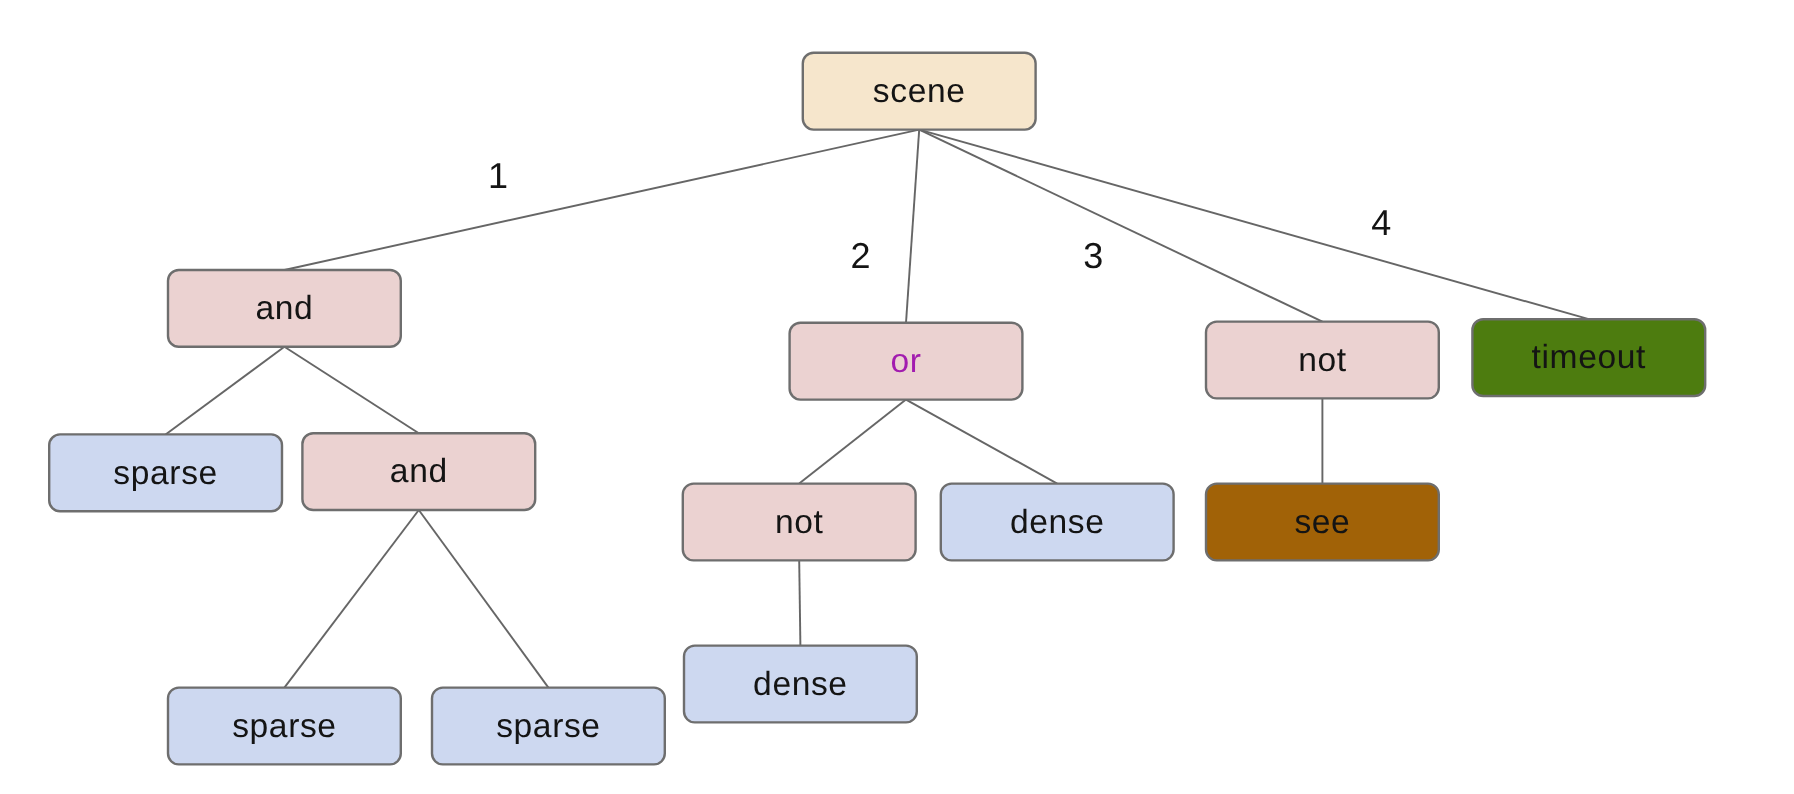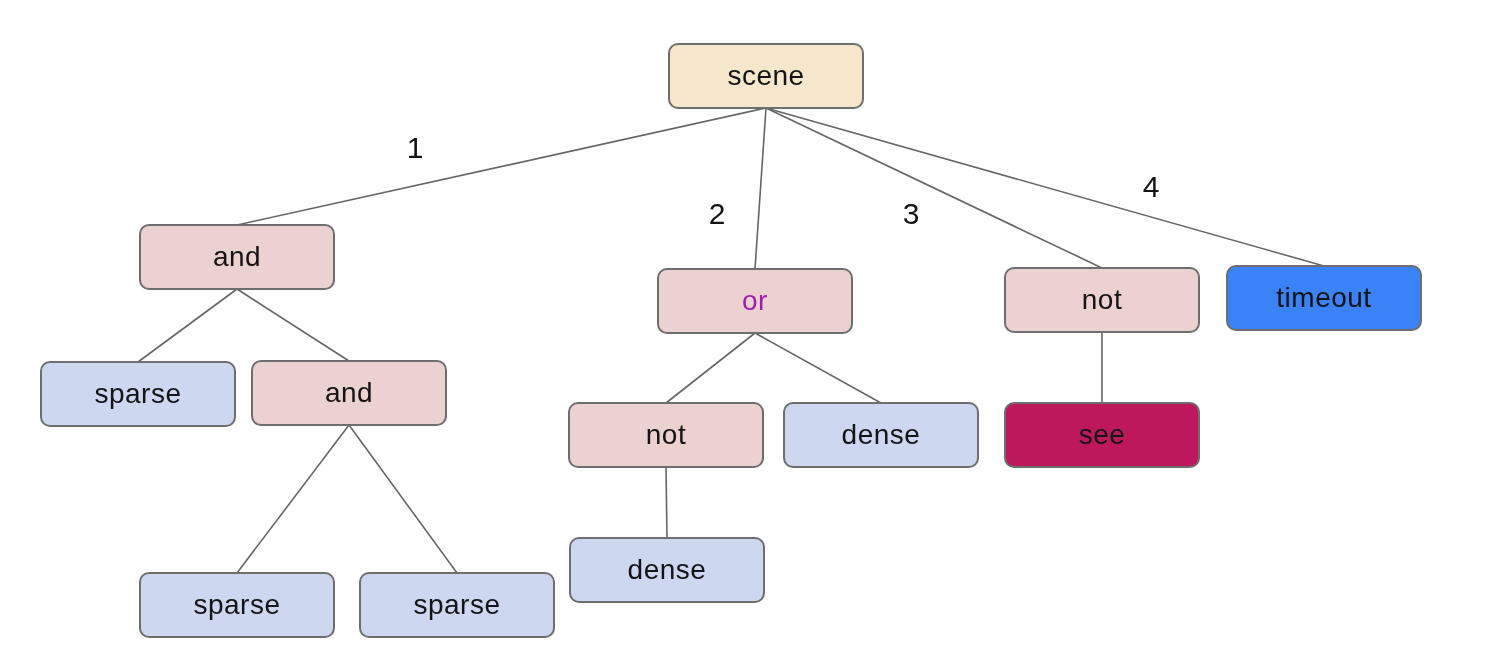--- a/index.html
+++ b/index.html
@@ -56,26 +56,26 @@
       <line x1="349" y1="425" x2="457" y2="573" stroke="#666666" stroke-width="1.6"></line>
       <line x1="755" y1="333" x2="666" y2="403" stroke="#666666" stroke-width="1.6"></line>
       <line x1="755" y1="333" x2="881" y2="403" stroke="#666666" stroke-width="1.6"></line>
       <line x1="666" y1="467" x2="667" y2="538" stroke="#666666" stroke-width="1.6"></line>
       <line x1="1102" y1="332" x2="1102" y2="403" stroke="#666666" stroke-width="1.6"></line>
     </svg>
 <div class="node" style="left: 668px; top: 43px; width: 196px; height: 66px; background: rgb(246, 230, 204); border-color: rgb(110, 110, 110); color: rgb(20, 20, 20);">scene</div>
     <div class="node" style="left: 139px; top: 224px; width: 196px; height: 66px; background: rgb(235, 210, 209); border-color: rgb(110, 110, 110); color: rgb(20, 20, 20);">and</div>
     <div class="node" style="left: 657px; top: 268px; width: 196px; height: 66px; background: rgb(235, 210, 209); border-color: rgb(110, 110, 110); color: #a21caf;">or</div>
     <div class="node" style="left: 1004px; top: 267px; width: 196px; height: 66px; background: rgb(235, 210, 209); border-color: rgb(110, 110, 110); color: rgb(20, 20, 20);">not</div>
-    <div class="node" style="left: 1226px; top: 265px; width: 196px; height: 66px; background: #3b82f6; border-color: rgb(110, 110, 110); color: rgb(20, 20, 20);">timeout</div>
+    <div class="node" style="left: 1226px; top: 265px; width: 196px; height: 66px; background: #4d7c0f; border-color: rgb(110, 110, 110); color: rgb(20, 20, 20);">timeout</div>
     <div class="node" style="left: 40px; top: 361px; width: 196px; height: 66px; background: rgb(205, 216, 240); border-color: rgb(110, 110, 110); color: rgb(20, 20, 20);">sparse</div>
     <div class="node" style="left: 251px; top: 360px; width: 196px; height: 66px; background: rgb(235, 210, 209); border-color: rgb(110, 110, 110); color: rgb(20, 20, 20);">and</div>
     <div class="node" style="left: 568px; top: 402px; width: 196px; height: 66px; background: rgb(235, 210, 209); border-color: rgb(110, 110, 110); color: rgb(20, 20, 20);">not</div>
     <div class="node" style="left: 783px; top: 402px; width: 196px; height: 66px; background: rgb(205, 216, 240); border-color: rgb(110, 110, 110); color: rgb(20, 20, 20);">dense</div>
-    <div class="node" style="left: 1004px; top: 402px; width: 196px; height: 66px; background: #be185d; border-color: rgb(110, 110, 110); color: rgb(20, 20, 20);">see</div>
+    <div class="node" style="left: 1004px; top: 402px; width: 196px; height: 66px; background: #a16207; border-color: rgb(110, 110, 110); color: rgb(20, 20, 20);">see</div>
     <div class="node" style="left: 139px; top: 572px; width: 196px; height: 66px; background: rgb(205, 216, 240); border-color: rgb(110, 110, 110); color: rgb(20, 20, 20);">sparse</div>
     <div class="node" style="left: 359px; top: 572px; width: 196px; height: 66px; background: rgb(205, 216, 240); border-color: rgb(110, 110, 110); color: rgb(20, 20, 20);">sparse</div>
     <div class="node" style="left: 569px; top: 537px; width: 196px; height: 66px; background: rgb(205, 216, 240); border-color: rgb(110, 110, 110); color: rgb(20, 20, 20);">dense</div>
     <div class="edge-label" style="left: 415px; top: 148px; color: rgb(20, 20, 20);">1</div>
     <div class="edge-label" style="left: 717px; top: 214px; color: rgb(20, 20, 20);">2</div>
     <div class="edge-label" style="left: 911px; top: 214px; color: rgb(20, 20, 20);">3</div>
     <div class="edge-label" style="left: 1151px; top: 187px; color: rgb(20, 20, 20);">4</div>
   </div>
 
 </body></html>

